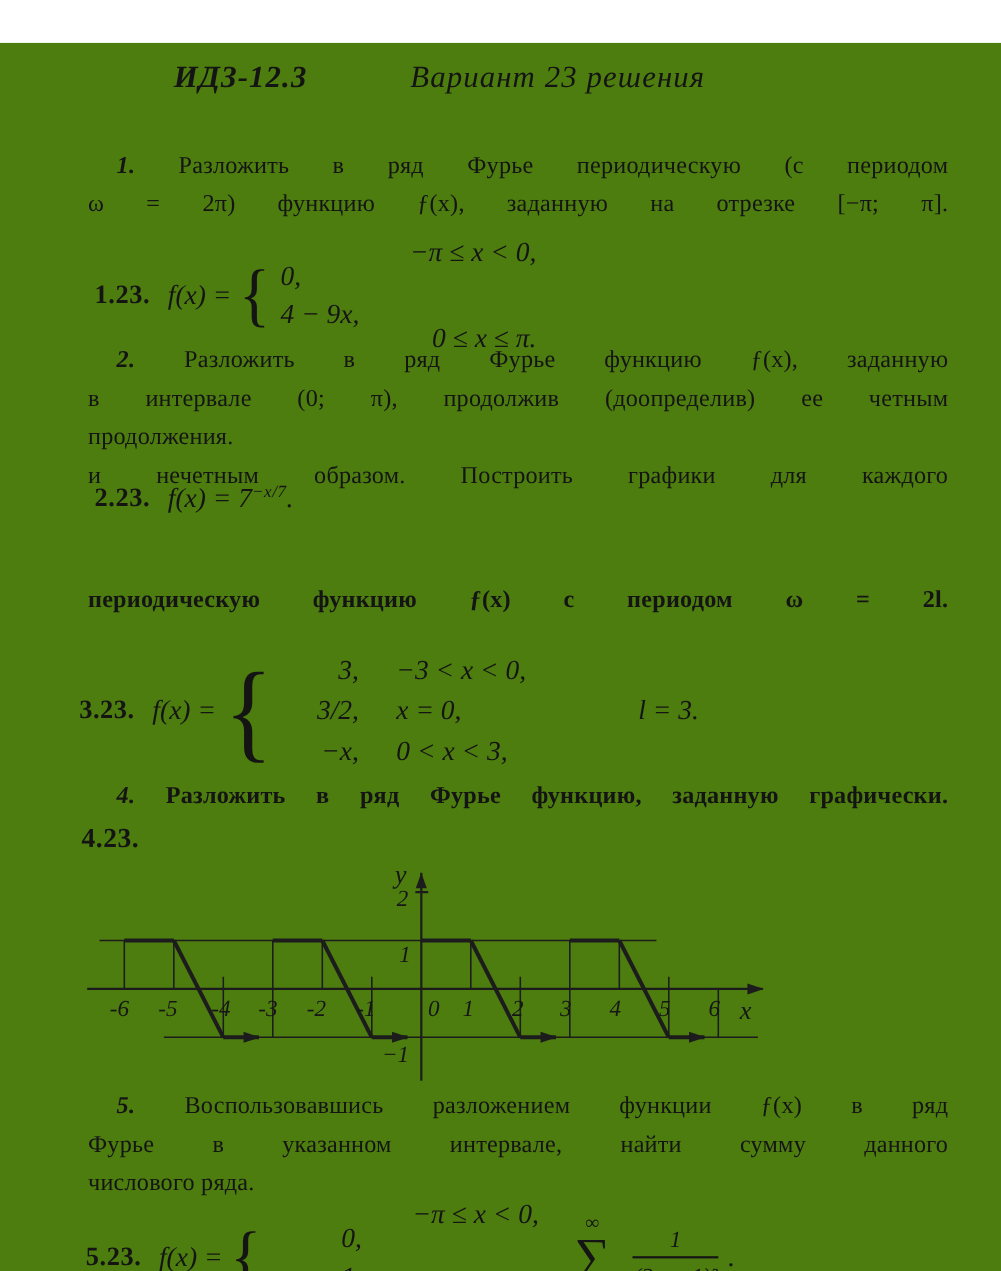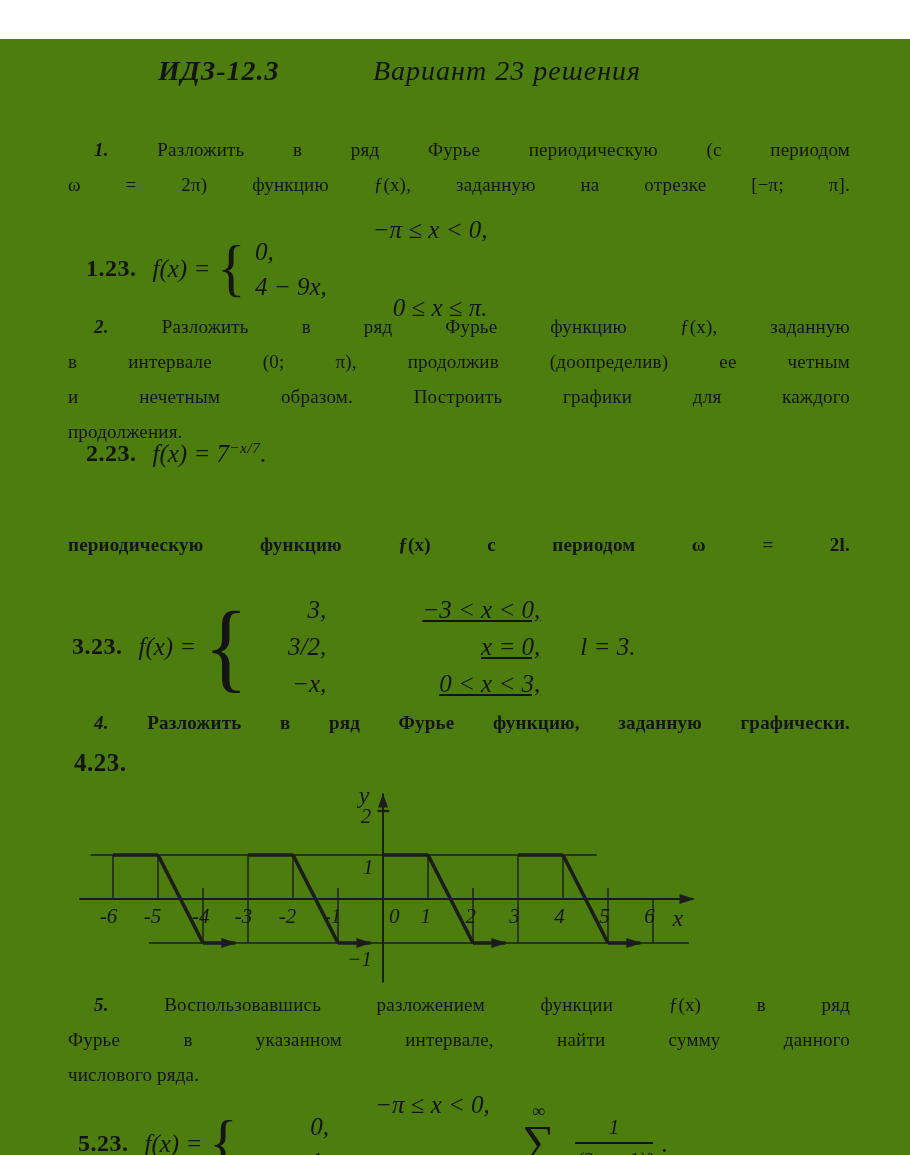--- a/index.html
+++ b/index.html
@@ -2,41 +2,41 @@
 <html><head>
 <meta charset="utf-8">
 <style>
   html,body{margin:0;padding:0;background:#fff;}
   .page{position:relative;width:910px;height:1155px;background:#4d7c0f;overflow:hidden;
         font-family:"Liberation Serif","DejaVu Serif",serif;color:#141414;margin-top:39px;}
   
   .hdr-left{position:absolute;left:158px;top:16px;font-size:28px;font-weight:bold;font-style:italic;letter-spacing:1px;}
   .hdr-right{position:absolute;left:373px;top:16px;font-size:28px;font-weight:normal;font-style:italic;letter-spacing:1px;}
   
-  .para{position:absolute;left:68px;width:782px;font-size:19px;line-height:35px;letter-spacing:.2px;}
+  .para{position:absolute;left:80px;width:782px;font-size:22px;line-height:35px;letter-spacing:.2px;}
   .pline{white-space:normal;}
   .just{text-align:justify;text-align-last:justify;}
   .first{padding-left:26px;}
   .pnum{font-weight:bold;font-style:italic;}
   .boldpara{font-weight:bold;}
   
   .formula{position:absolute;display:flex;align-items:center;font-size:25px;}
   .flabel{font-weight:bold;font-size:24px;margin-right:16px;letter-spacing:.5px;}
   .mit{font-style:italic;}
   .lhs{font-style:italic;margin-right:6px;}
   .brace{font-weight:400;line-height:.85;transform:scaleX(.92);}
   .b2{font-size:64px;}
   .b3{font-size:100px;}
   .pw{display:inline-flex;flex-direction:column;}
   .pw .row{line-height:35px;font-style:italic;font-size:25px;}
   .pw3 .row{line-height:37px;}
   .vals2{align-items:flex-start;margin-left:8px;}
   .conds2{align-items:flex-end;margin-left:46px;gap:43px;}
   .vals3{align-items:flex-end;margin-left:10px;min-width:66px;}
-  .conds3{align-items:flex-end;margin-left:34px;min-width:180px;text-decoration:underline;}
+  .conds3{align-items:flex-start;margin-left:34px;min-width:180px;}
   .extra{font-style:italic;margin-left:40px;}
   .sup{font-size:.62em;vertical-align:super;font-style:italic;letter-spacing:.5px;}
   .tail{margin-left:8px;}
   
   .sum{display:inline-flex;flex-direction:column;align-items:center;margin-left:30px;line-height:1;}
   .sum .stop{font-size:18px;line-height:1;}
   .sum .sig{font-size:46px;line-height:.95;}
   .sum .sbot{font-size:17px;font-style:italic;line-height:1.2;}
   .frac{display:inline-flex;flex-direction:column;align-items:center;margin-left:18px;font-size:21px;font-style:italic;line-height:1.25;}
   .frac .nm{padding:0 34px 2px;border-bottom:2px solid #141414;}
@@ -72,22 +72,22 @@
     </span>
     <span class="pw conds2">
       <span class="row">−π ≤ x &lt; 0,</span>
       <span class="row">0 ≤ x ≤ π.</span>
     </span>
   </div>
 
   <div class="para" style="top:270px">
     <div class="pline just first"><span class="pnum">2.</span> <span>Разложить в ряд Фурье функцию ƒ(x), заданную</span></div>
     <div class="pline just">в интервале (0; π), продолжив (доопределив) ее четным</div>
+    <div class="pline">продолжения.</div>
     <div class="pline just">и нечетным образом. Построить графики для каждого</div>
-    <div class="pline">продолжения.</div>
   </div>
 
   <div class="formula" style="top:400px;left:86px">
     <span class="flabel">2.23.</span>
     <span class="mit"><span>f(x) = 7</span><span class="sup">−x/7</span><span>.</span></span>
   </div>
 
   <div class="para boldpara" style="top:488px">
     <div class="pline just">периодическую функцию ƒ(x) с периодом ω = 2l.</div>
   </div>

